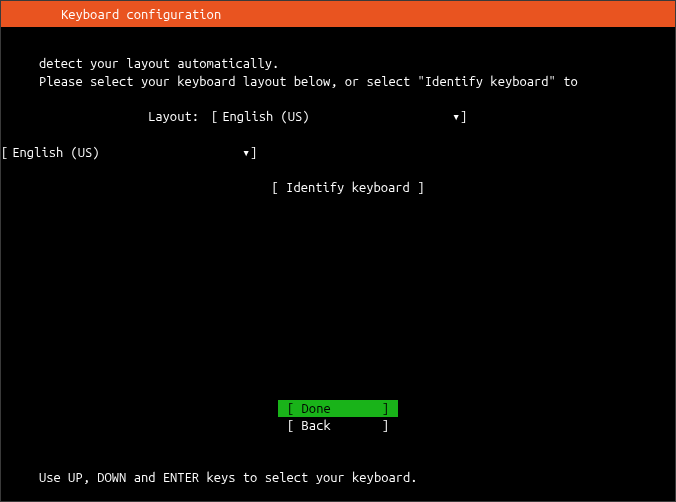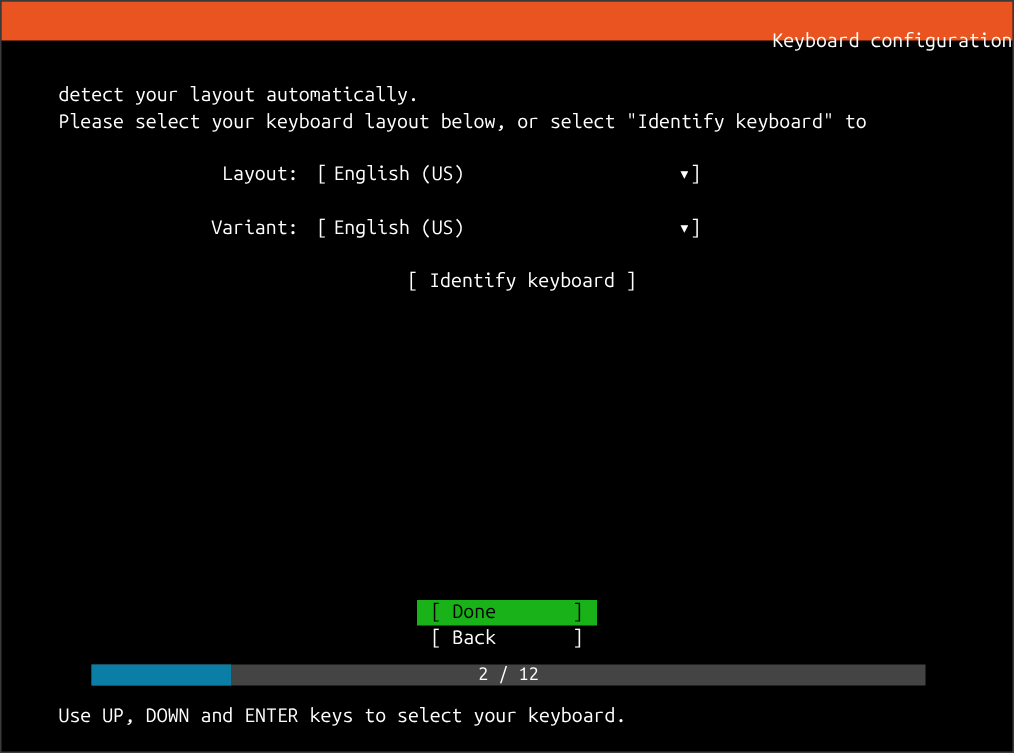--- a/index.html
+++ b/index.html
@@ -14,23 +14,22 @@
   .screen {
     position: relative;
     width: 676px;
     height: 502px;
     background: #000;
     border: 1px solid #3a3a3a;
   }
   .header {
     background: #e95420;
     color: #fff;
-    padding: 18px 0 5px 0;
+    padding: 5px 0 5px 0;
     height: 26px;
-    text-align: right;
   }
   .header-text { margin-left: 60px; }
   .instructions {
     color: #fff;
     margin: 28px 30px 0 38px;
   }
   .form-area {
     margin-top: 18px;
   }
   .row {
@@ -124,40 +123,35 @@
       <div class="label-col">Layout:</div>
       <div class="field-col">
         <span class="bracket">[ </span>
         <span class="value">English (US)</span>
         <span class="arrow">▾</span>
         <span class="bracket"> ]</span>
       </div>
     </div>
 
     <div class="row">
-      <div class="label-col">Variant:</div>
       <div class="field-col">
         <span class="bracket">[ </span>
         <span class="value">English (US)</span>
         <span class="arrow">▾</span>
         <span class="bracket"> ]</span>
       </div>
     </div>
 
     <div class="identify-row">
       <span>[ Identify keyboard ]</span>
     </div>
 
   </div>
 
   <div class="footer-buttons">
     <div><span class="btn btn-selected">[ Done       ]</span></div>
     <div><span class="btn">[ Back       ]</span></div>
   </div>
 
-  <div class="progress-bar">
-    <div class="progress-fill" style="width:16.7%"></div>
-    <div class="progress-text">2 / 12</div>
-  </div>
 
   <div class="hint">Use UP, DOWN and ENTER keys to select your keyboard.</div>
 
 </div>
 
 </body></html>

